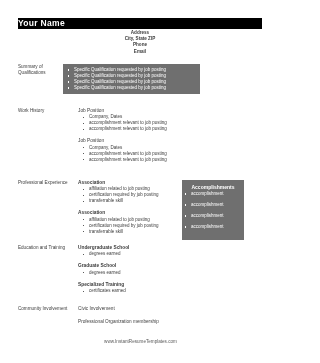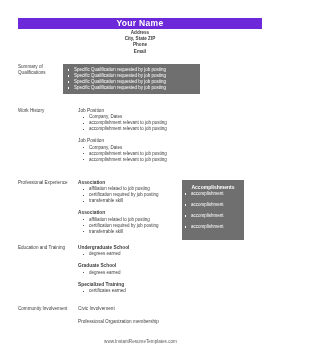--- a/index.html
+++ b/index.html
@@ -23,24 +23,24 @@
     background: #ffffff;
   }
 
   
   .name-bar {
     position: absolute;
     left: 18px;
     top: 18px;
     width: 244px;
     height: 11px;
-    background: #6d28d9;
+    background: #000000;
     display: flex;
     align-items: center;
-    justify-content: center;
+    justify-content: flex-start;
   }
   .name-bar .name-text {
     color: #ffffff;
     font-size: 8.5px;
     font-weight: bold;
     letter-spacing: 0.3px;
     line-height: 11px;
   }
   .contact {
     position: absolute;

